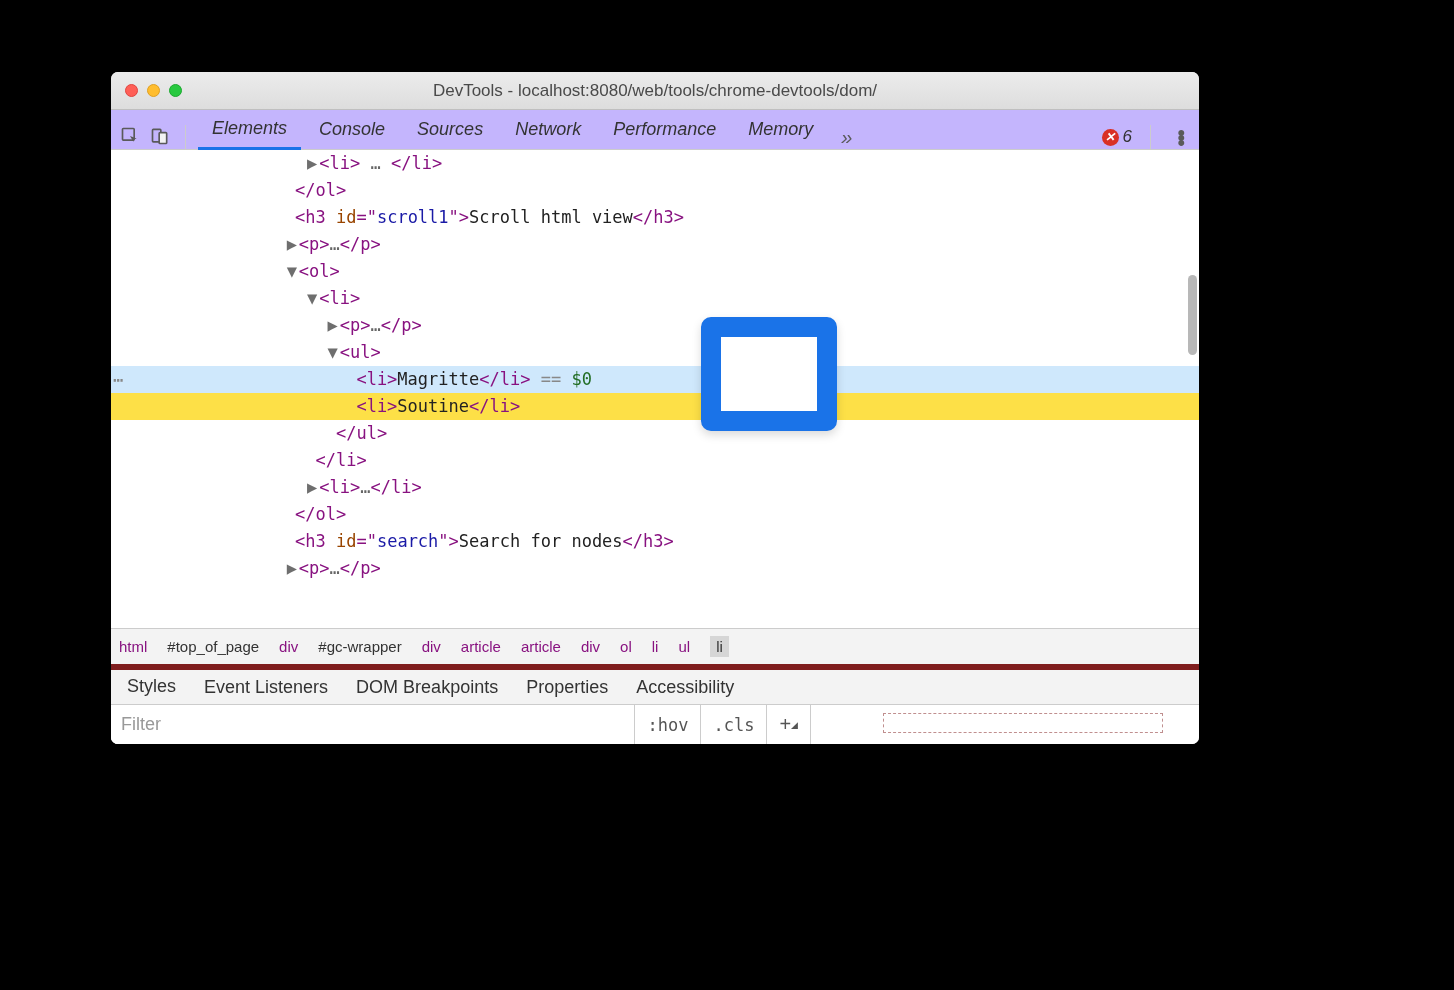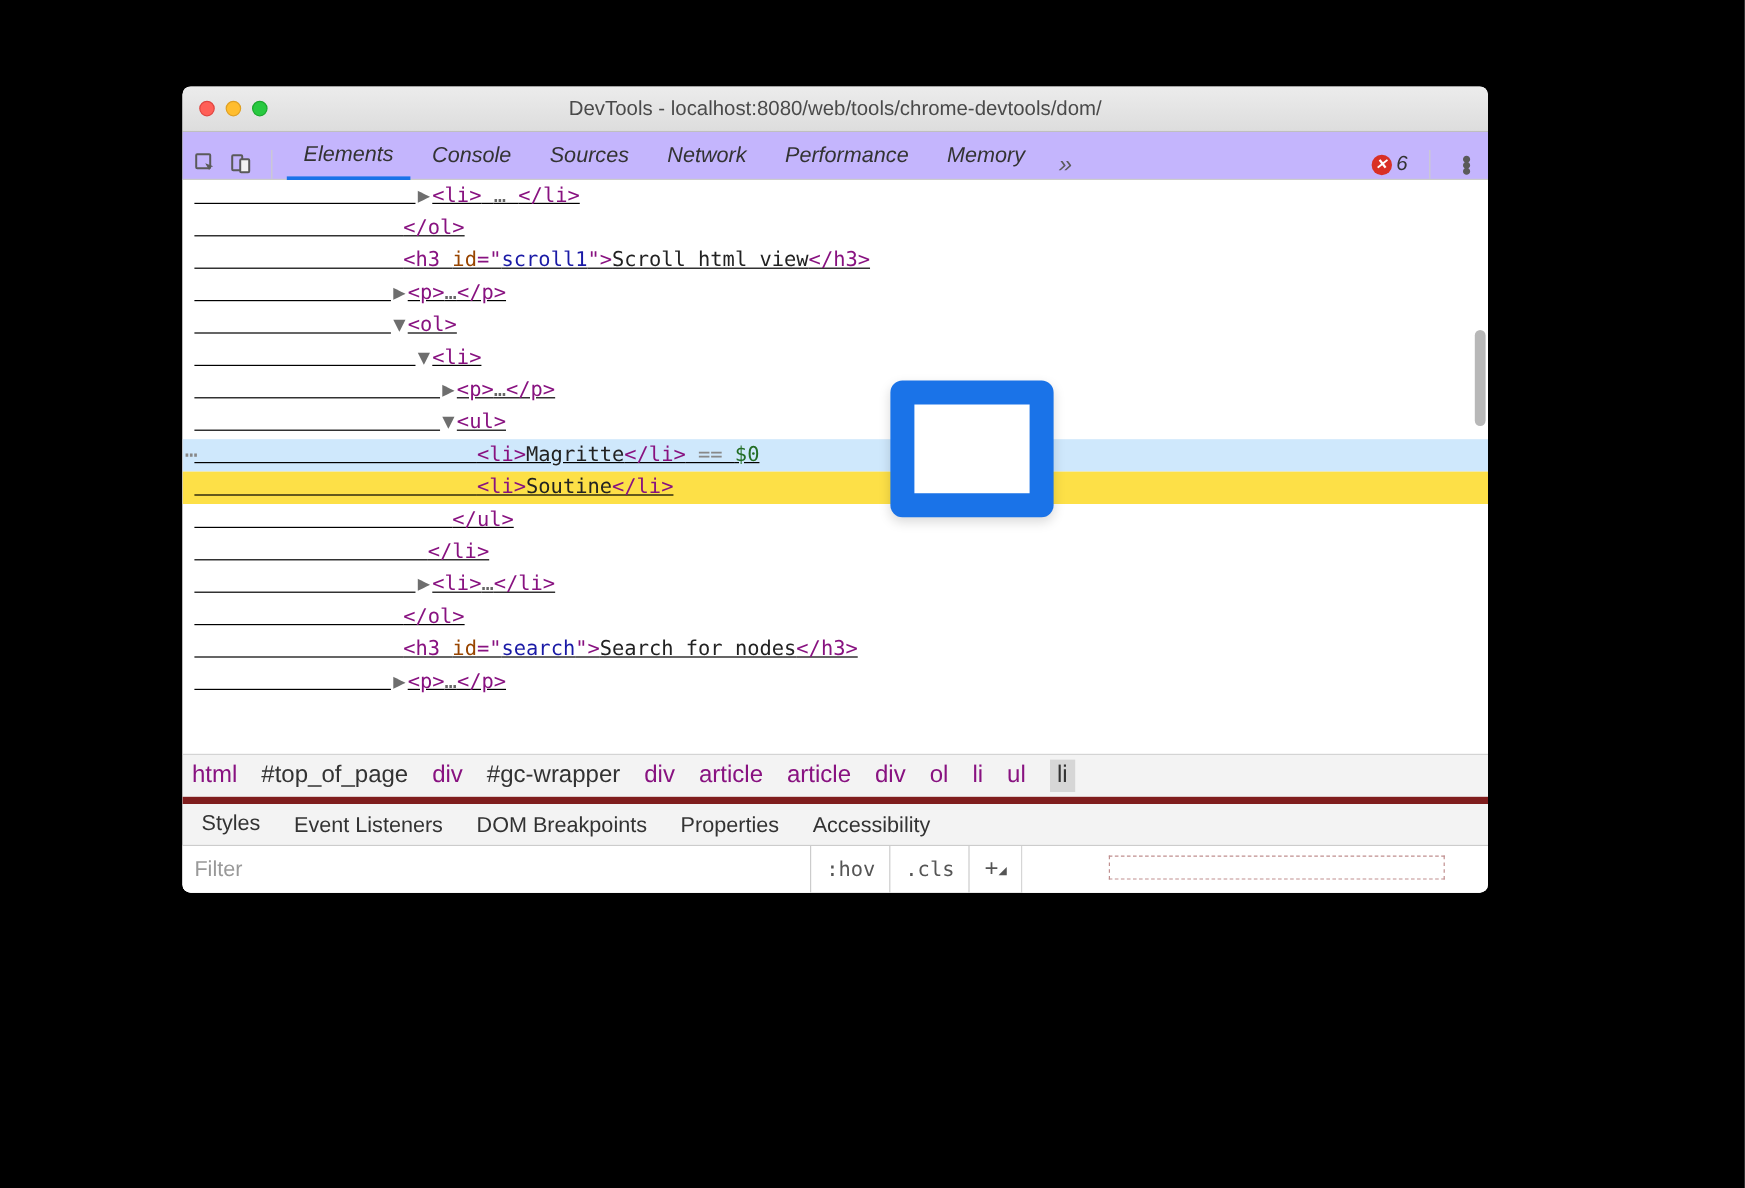--- a/index.html
+++ b/index.html
@@ -16,21 +16,20 @@
     left: 111px;
     top: 72px;
     width: 1088px;
     height: 672px;
     background: #fff;
     border-radius: 7px;
     box-shadow: 0 20px 60px rgba(0,0,0,0.5);
     overflow: hidden;
     display: flex;
     flex-direction: column;
-    margin-left: 41px;
   }
   .titlebar {
     height: 38px;
     background: linear-gradient(#ececec,#ddd);
     border-bottom: 1px solid #bfbfbf;
     display: flex;
     align-items: center;
     position: relative;
   }
   .traffic { display:flex; gap:9px; padding-left:14px; }
@@ -56,36 +55,36 @@
   .vsep { width:1px;height:24px;background:#ccc;margin:0 8px;}
   .panel-tab { padding:0 14px; height:40px; display:flex;align-items:center; cursor:pointer; color:#333; white-space:nowrap;}
   .panel-tab.active { border-bottom:3px solid #1a73e8; color:#333; margin-bottom:-1px;}
   .more-tabs { padding:0 10px; color:#5a5a5a; font-size:20px; cursor:pointer;}
   .tb-right { margin-left:auto; display:flex; align-items:center; gap:10px;}
   .err-badge { display:flex;align-items:center; gap:4px; font-size:17px; color:#333;}
   .err-badge .dot{ width:17px;height:17px;border-radius:50%;background:#d93025;color:#fff;display:flex;align-items:center;justify-content:center;font-size:12px;font-weight:bold;}
   .kebab { width:24px; font-size:22px; color:#5a5a5a; text-align:center; cursor:pointer; letter-spacing:0;}
   .kebab div{line-height:5px;}
   .dom-area { flex:1; overflow:hidden; position:relative; background:#fff; font-family: Menlo, Consolas, monospace; font-size:17px; line-height:27px;}
-  .dom-inner { padding-top:0px;text-decoration:underline;}
+  .dom-inner { padding-top:0px;}
   .dom-line { white-space:pre; padding-left:10px;}
   .tag{color:#881280;}
   .attr{color:#994500;}
   .val{color:#1a1aa6;}
   .txt{color:#222;}
   .ellip{color:#666;}
   .arrow{color:#6e6e6e; display:inline-block; width:14px; text-align:center;}
   .sel-row { background:#cfe8fc;}
   .hover-row { background:#fde047;}
   .row-ellipsis{ position:absolute; left:2px; color:#888; font-size:18px;}
   .ref{ color:#888;}
   .dollar{ color:#236e25;}
   .blue-box{ position:absolute; left:590px; top:167px; width:136px; height:114px; background:#fff; border:20px solid #1a73e8; border-radius:10px; box-shadow:0 4px 10px rgba(0,0,0,0.15);}
   .scroll-thumb{ position:absolute; right:2px; top:125px; width:9px; height:80px; background:#b8b8b8; border-radius:5px;}
-  .breadcrumbs{ height:36px; border-top:1px solid #ccc; background:#f3f3f3; display:flex; align-items:center; padding:0 8px; font-size:20px; gap:20px; color:#881280;}
+  .breadcrumbs{ height:36px; border-top:1px solid #ccc; background:#f3f3f3; display:flex; align-items:center; padding:0 8px; font-size:15px; gap:20px; color:#881280;}
   .breadcrumbs span{ cursor:pointer; white-space:nowrap;}
   .breadcrumbs span.sel{ background:#d6d6d6; color:#333; padding:2px 6px;}
   .breadcrumbs span.plain{color:#333;}
   .side-tabs{ height:40px; border-top:6px solid #7f1d1d; background:#f3f3f3; display:flex; align-items:center; font-size:18px; padding:0 2px;}
   .side-tab{ padding:0 14px; height:40px; display:flex;align-items:center; cursor:pointer; color:#333;}
   .side-tab.active{ border-bottom:3px solid #1a73e8; margin-bottom:-1px;}
   .filter-bar{ height:40px; border-top:1px solid #ccc; background:#fff; display:flex; align-items:stretch;}
   .filter-input{ flex:1; border:none; font-size:18px; padding:0 10px; color:#333; outline:none; border-right:1px solid #ccc;}
   .filter-input::placeholder{color:#999;}
   .fb-btn{ padding:0 12px; display:flex;align-items:center; font-family:Menlo,monospace; font-size:17px; color:#555; border-right:1px solid #ccc; cursor:pointer;}

